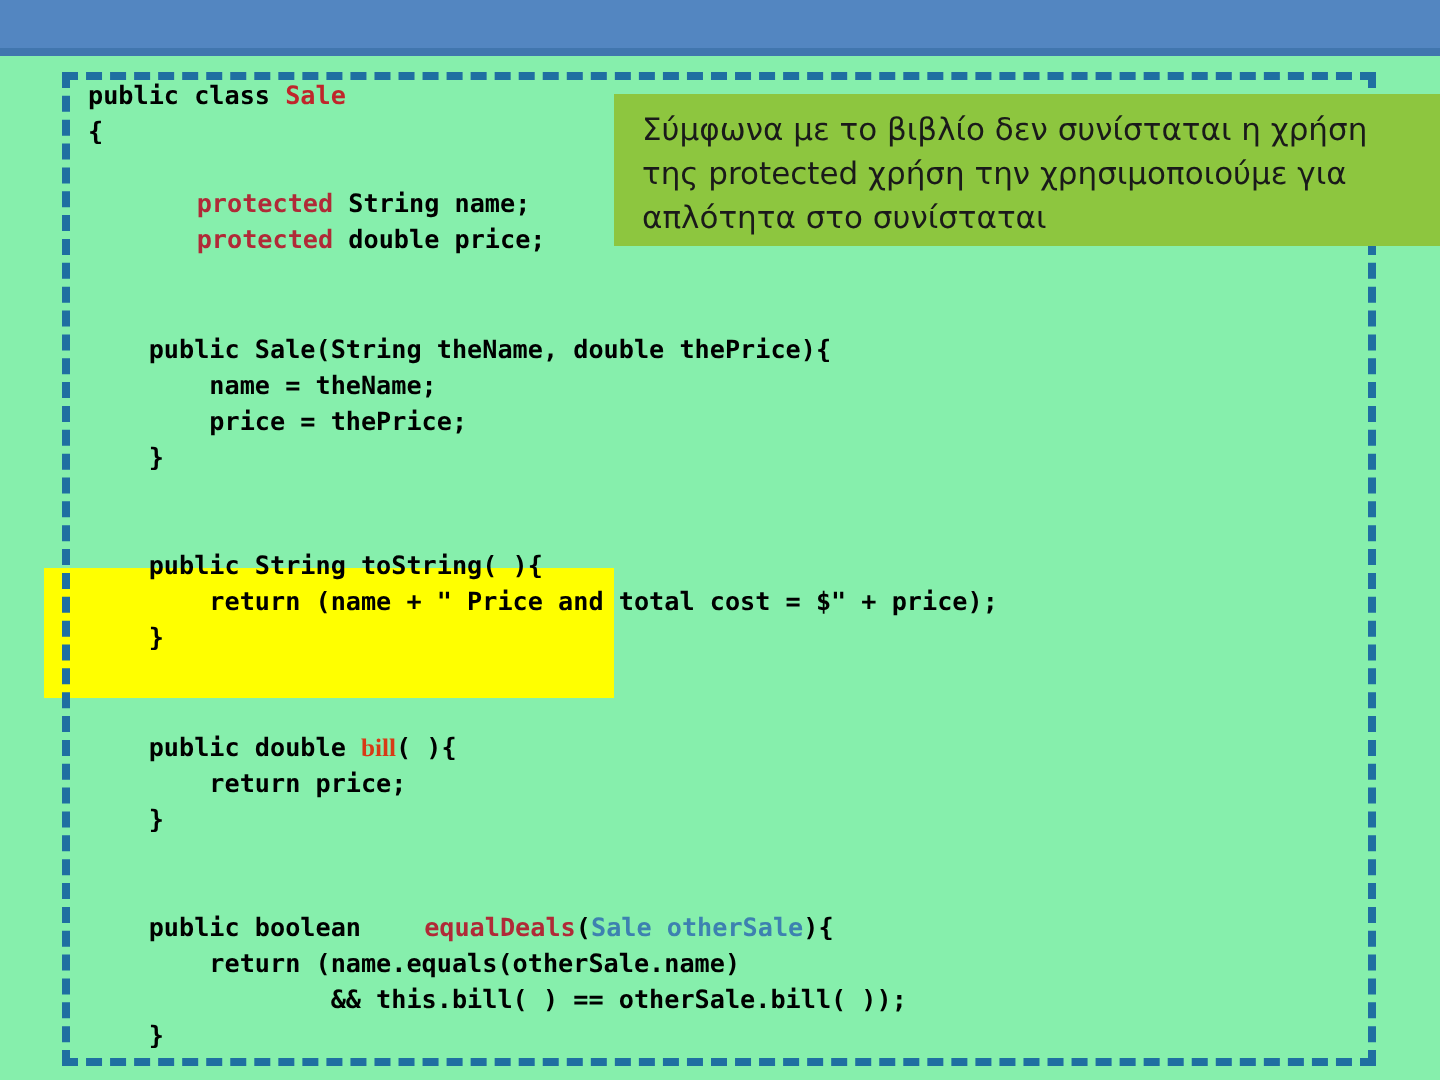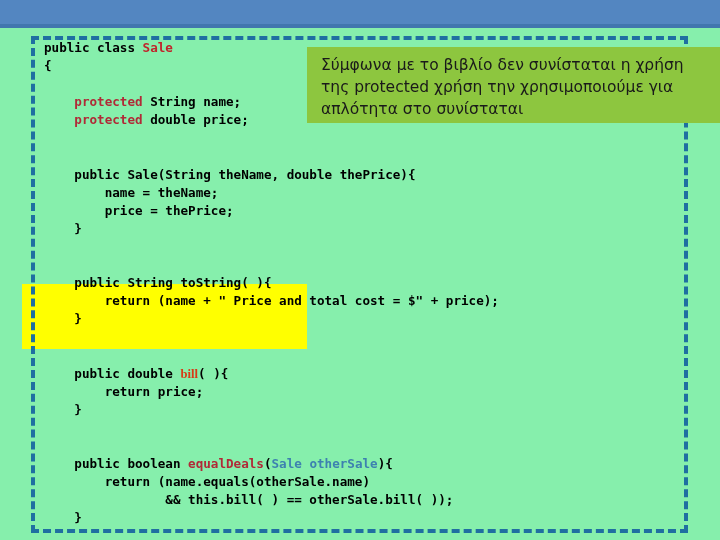--- a/index.html
+++ b/index.html
@@ -94,21 +94,21 @@
     font-weight: bold;
     line-height: 18.1px;
     color: #000000;
     white-space: pre;
     letter-spacing: 0px;
   }
   #code-block .ln {
     height: 18.1px;
     white-space: pre;
   }
-  .kw-red    { color: #B02A37; }
+  .kw-red    { color: #B02A37; margin-left: 24px; }
   .cls-red   { color: #C0252B; }
   .cls-blue  { color: #3D81B0; }
   .id-orange { color: #D83A16; font-family: Liberation Serif, serif; }
 </style>
 </head>
 <body>
 
 <div id="slide">
 
   <div id="top-banner"></div>

